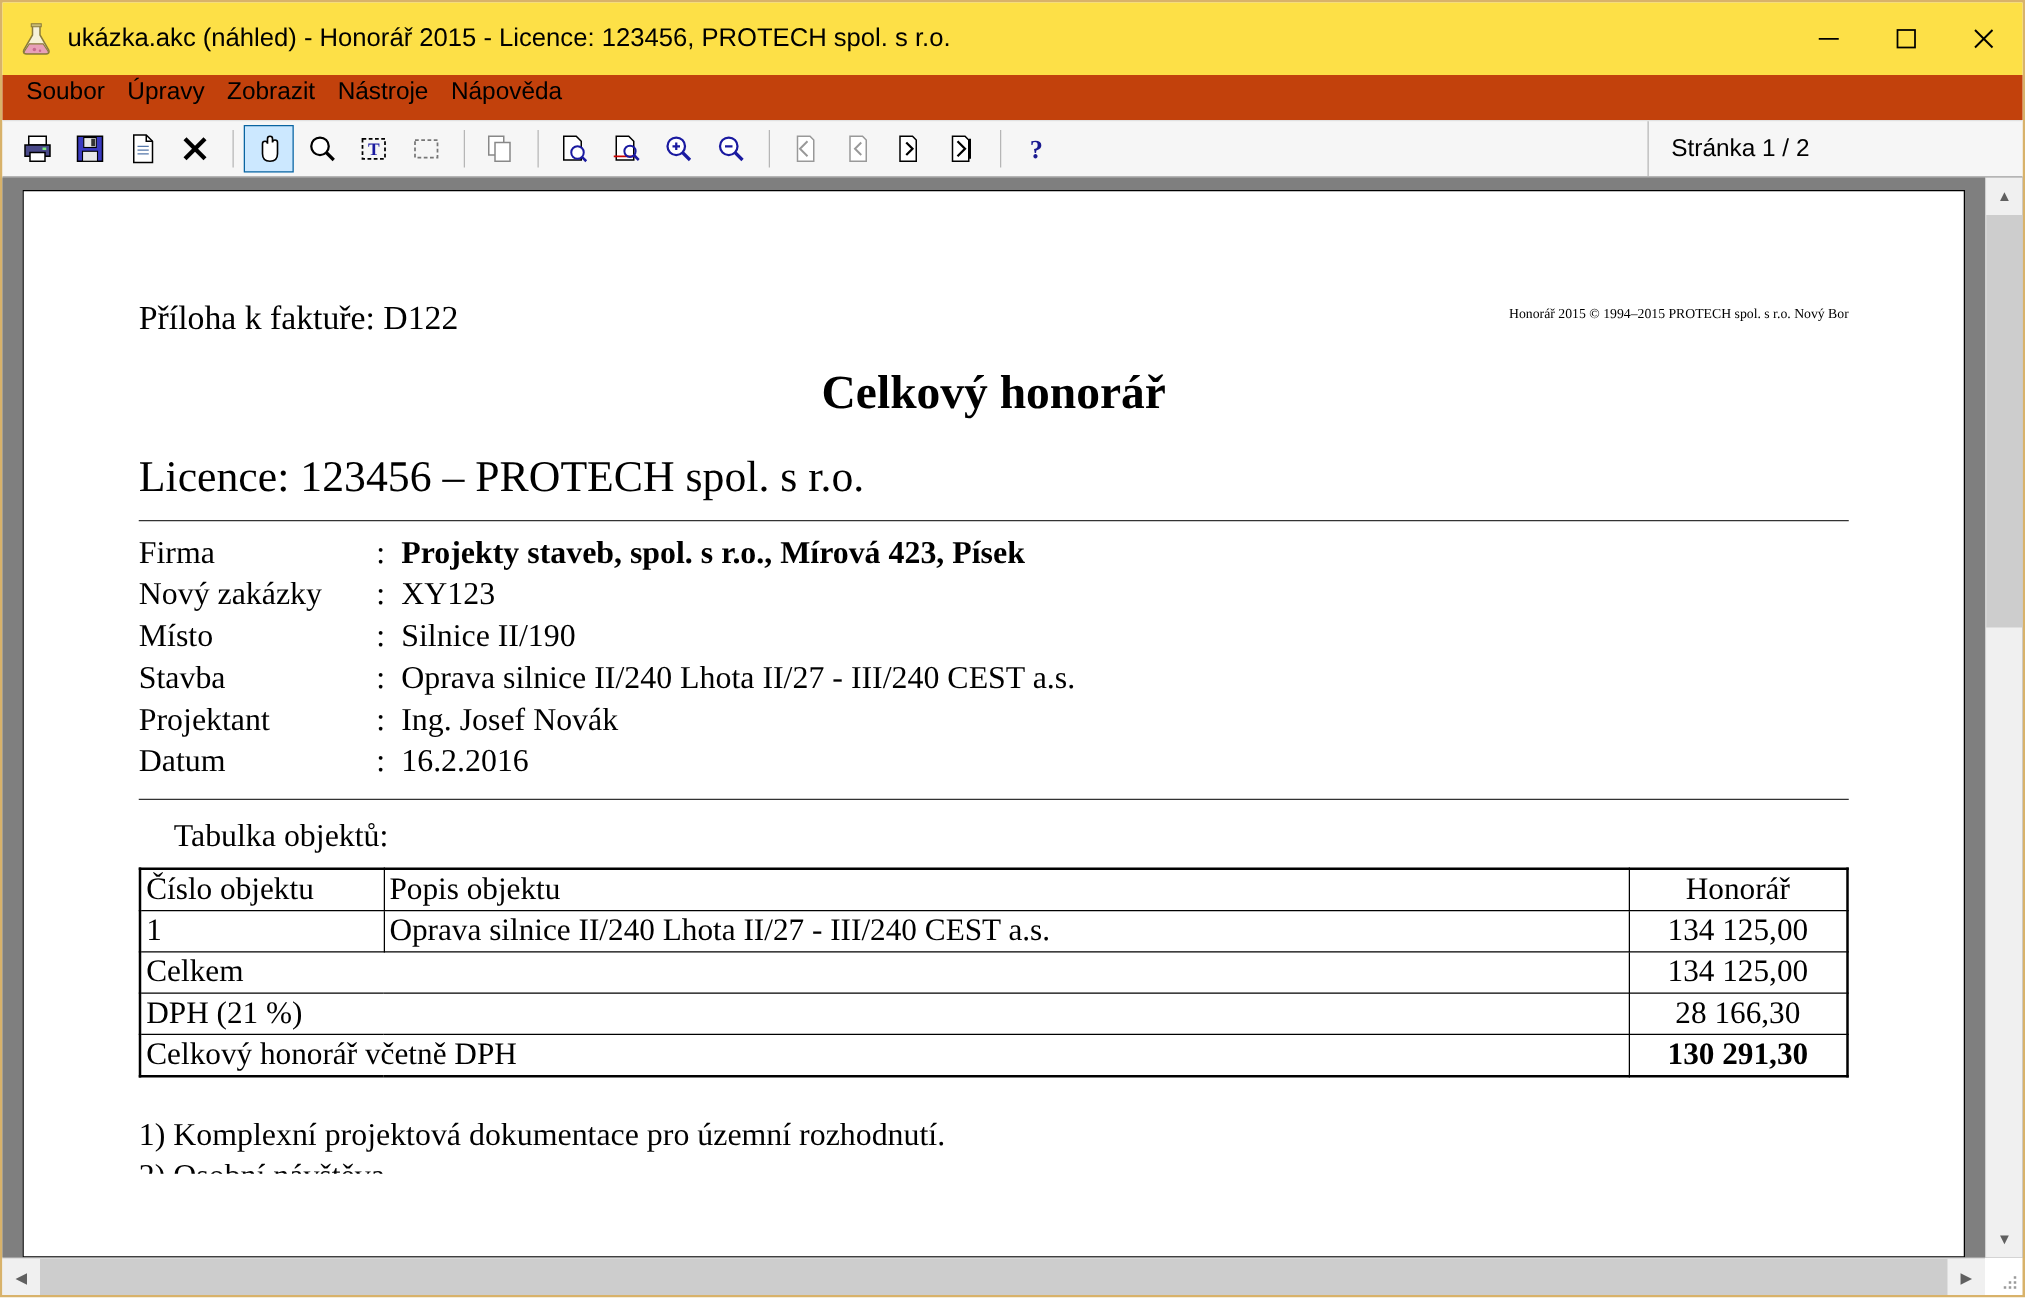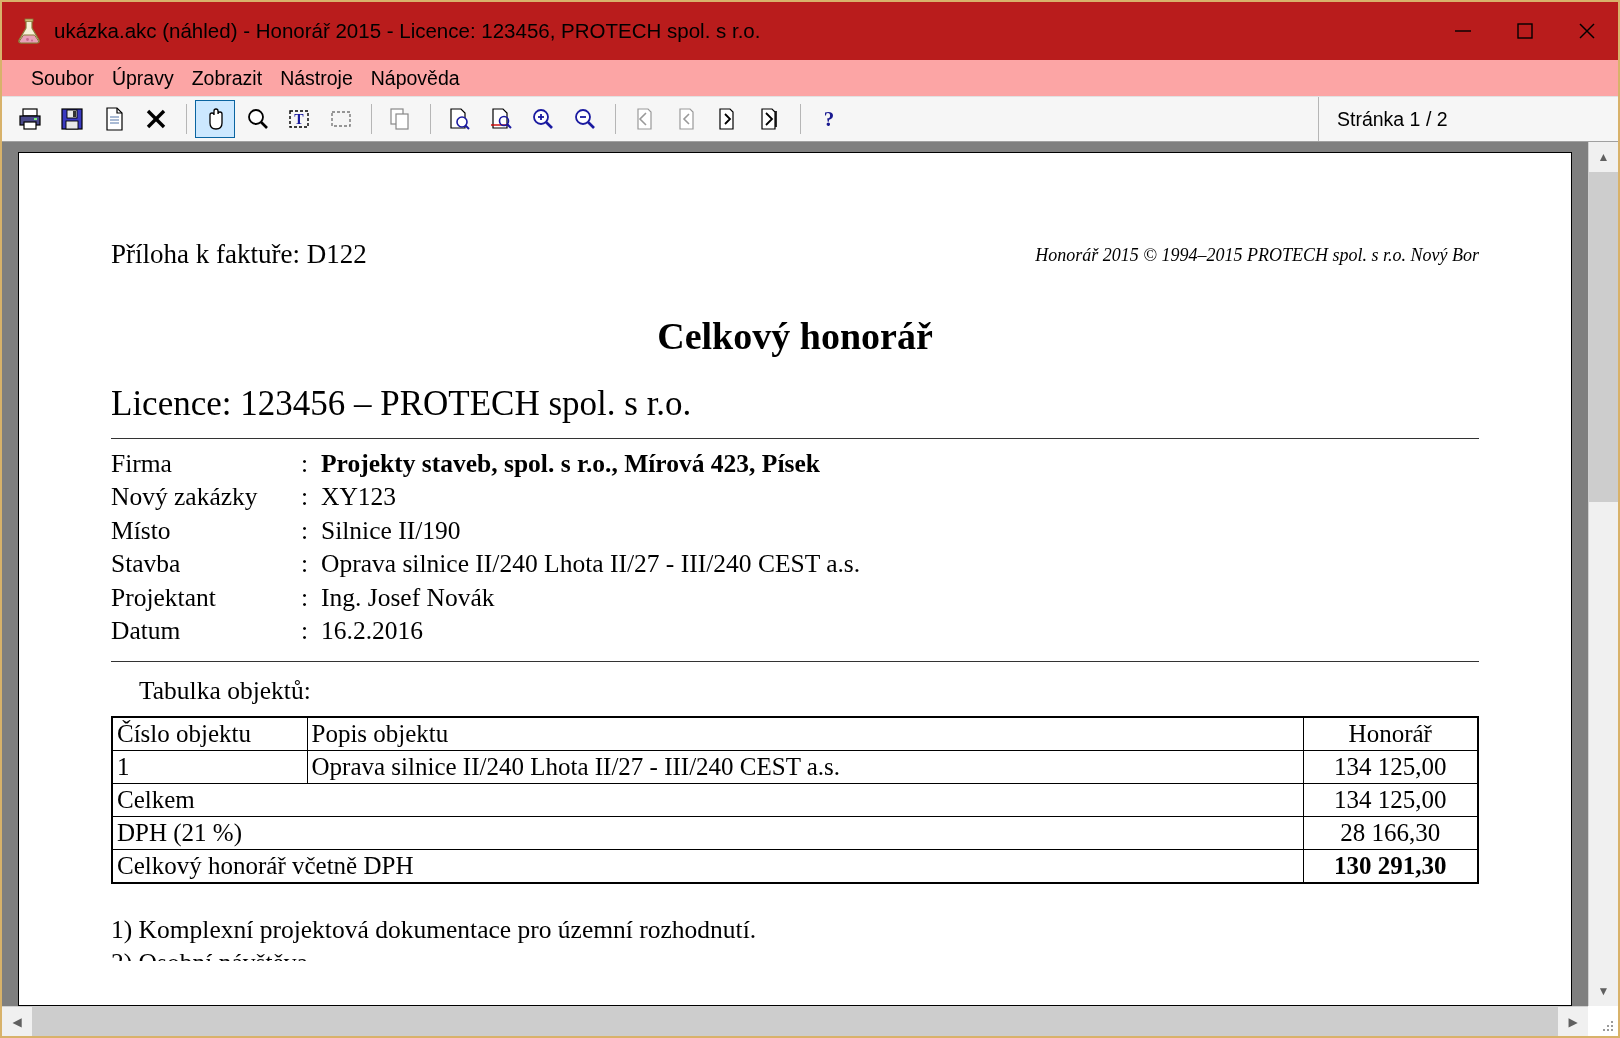--- a/index.html
+++ b/index.html
@@ -18,21 +18,21 @@
     display: flex;
     flex-direction: column;
   }
   
   .titlebar {
     height: 58px;
     display: flex;
     align-items: center;
     padding-left: 12px;
     flex: 0 0 auto;
-    background: #b91c1c;
+    background: #fde047;
     text-align: center;
   }
   .title-icon {
     width: 30px; height: 30px;
     margin-right: 10px;
     position: relative;
     flex: 0 0 auto;
   }
   .title-icon svg { display: block; }
   .title-text {
@@ -50,24 +50,24 @@
     width: 62px; height: 58px;
     display: flex; align-items: center; justify-content: center;
     background: transparent;
     border: none;
   }
   .win-btn svg { display: block; }
   
   .menubar {
     height: 36px;
     display: flex;
-    align-items: center;
-    padding-left: 20px;
+    align-items: flex-start;
+    padding-left: 10px;
     flex: 0 0 auto;
-    background: #fca5a5;
+    background: #c2410c;
   }
   .menu-item {
     font-size: 19.5px;
     color: #000000;
     padding: 2px 9px;
     white-space: nowrap;
     cursor: default;
   }
   
   .toolbar {
@@ -136,33 +136,32 @@
   .doc-header-row {
     display: flex;
     align-items: flex-start;
     justify-content: space-between;
   }
   .doc-invoice {
     font-size: 27px;
     font-family: "Liberation Serif", serif;
   }
   .doc-copyright {
-    font-size: 18px;
+    font-size: 11px;
     font-family: "Liberation Serif", serif;
     white-space: nowrap;
     overflow: hidden;
     max-width: 470px;
     margin-top: 6px;
-    font-style: italic;
   }
   .doc-title {
     text-align: center;
     font-size: 38px;
     font-weight: bold;
-    margin-top: 44px;
+    margin-top: 22px;
     font-family: "Liberation Serif", serif;
   }
   .doc-license {
     font-size: 35px;
     margin-top: 26px;
   }
   .hr-line {
     border: none;
     border-top: 1.5px solid #333;
     margin: 14px 0 8px 0;

